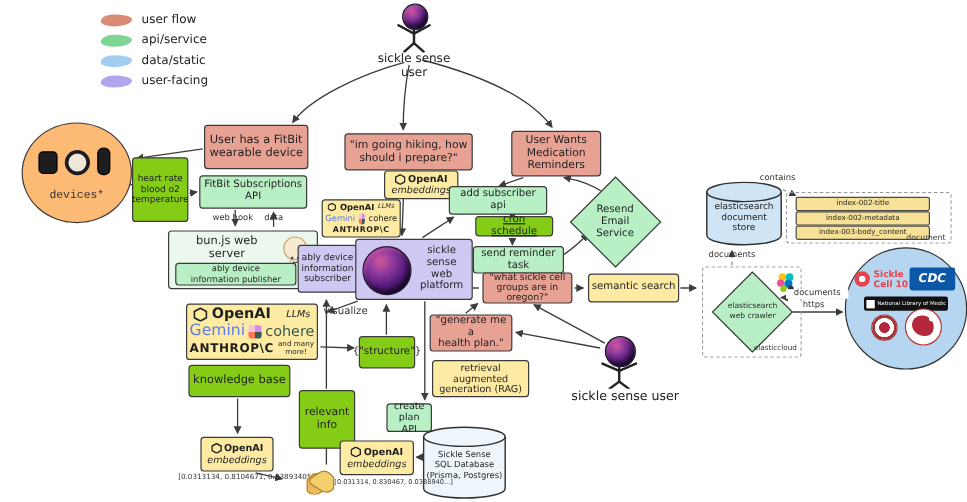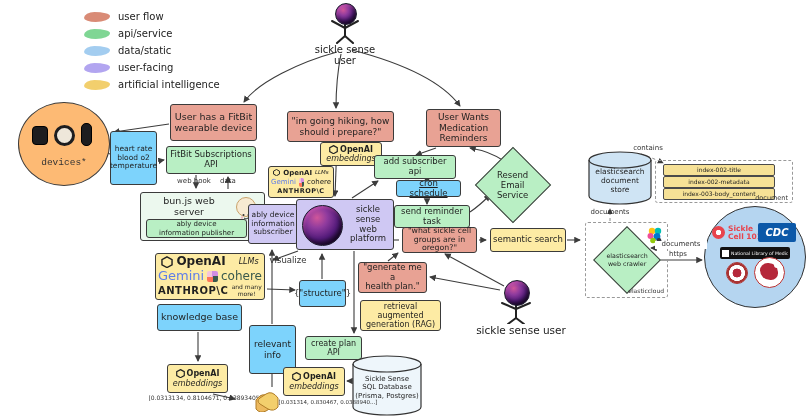--- a/index.html
+++ b/index.html
@@ -2,21 +2,21 @@
 <html><head>
 <meta charset="utf-8">
 <style>
   html,body{margin:0;padding:0;background:#fff;}
   #canvas{position:relative;width:806px;height:418px;background:#fff;overflow:hidden;
           font-family:"DejaVu Sans",sans-serif;color:#1f1f1f;}
   svg.edges{position:absolute;left:0;top:0;z-index:1;}
   .node{position:absolute;z-index:2;display:flex;align-items:center;justify-content:center;
         text-align:center;white-space:pre-line;border:1.2px solid #3b3b3b;border-radius:3px;
         font-size:9px;line-height:1.15;padding:1px 2px;box-sizing:border-box;}
-  .red{background:#e8a294}.green{background:#b9efc4}.blue{background:#7dd3fc}
+  .red{background:#e8a294}.green{background:#b9efc4}.blue{background:#84cc16}
   .purple{background:#cfc8f3}.yellow{background:#fdeba4}.lightgreen{background:#ecf8ee}
   .dashedbox{position:absolute;z-index:2;border:1.1px dashed #999;border-radius:3px;box-sizing:border-box;}
   .lbl{position:absolute;z-index:3;font-size:7px;color:#333;white-space:pre-line;text-align:center;line-height:1.1;}
   .lbl.bg{background:#fff;padding:0 2px;}
   .legend{position:absolute;left:84px;top:8px;z-index:2;}
   .legend-row{display:flex;align-items:center;height:17px;}
   .swatch{width:26px;height:10px;border-radius:40% 60% 55% 45%/60% 40% 60% 40%;margin-right:8px;}
   .legend-label{font-size:10px;color:#222;}
   .oval{position:absolute;z-index:2;border:1.3px solid #3b3b3b;border-radius:50%;background:#fdba74;font-family:Liberation Mono, monospace;}
   .cyl{position:absolute;z-index:2;}
@@ -111,24 +111,20 @@
         <span class="legend-label">api/service</span>
       </div>
     <div class="legend-row">
         <span class="swatch" style="background:#a3cdf0"></span>
         <span class="legend-label">data/static</span>
       </div>
     <div class="legend-row">
         <span class="swatch" style="background:#b2a5f0"></span>
         <span class="legend-label">user-facing</span>
       </div>
-    <div class="legend-row">
-        <span class="swatch" style="background:#f2cf6d"></span>
-        <span class="legend-label">artificial intelligence</span>
-      </div>
   </div>
 
   <div class="stick" style="left:318px;top:0px;width:54px;height:44px">
     <svg width="54" height="44">
         <line x1="27" y1="22" x2="27" y2="36"></line>
         <line x1="27" y1="28" x2="14" y2="21"></line>
         <line x1="27" y1="28" x2="40" y2="21"></line>
         <line x1="27" y1="36" x2="19" y2="43"></line>
         <line x1="27" y1="36" x2="35" y2="43"></line>
       </svg>
@@ -277,21 +273,21 @@
   <div class="lbl" style="left:266px;top:256px;width:44px;font-size:8.5px">visualize</div>
 
   <div class="node blue" style="left:157px;top:304px;width:85px;height:27px;font-size:9.5px">knowledge base</div>
   <div class="node blue" style="left:249px;top:325px;width:47px;height:49px;font-size:9px">relevant
 info</div>
   <div class="node blue" style="left:299px;top:280px;width:47px;height:27px;font-size:8.5px">{"structure"}</div>
   <div class="node red" style="left:358px;top:262px;width:69px;height:31px;font-size:8.5px">"generate me a
 health plan."</div>
   <div class="node yellow" style="left:360px;top:300px;width:81px;height:31px;font-size:8px">retrieval augmented
 generation (RAG)</div>
-  <div class="node green" style="left:305px;top:336px;width:57px;height:24px;font-size:8px">create plan API</div>
+  <div class="node green" style="left:322px;top:336px;width:38px;height:24px;font-size:8px">create plan API</div>
 
   <div class="node yellow emb" style="left:167px;top:364px;width:61px;height:29px;font-size:8px">
     <span class="brandline"><svg width="9" height="9" viewBox="0 0 10 10">
           <polygon points="5,0.7 9.2,3 9.2,7.3 5,9.6 0.8,7.3 0.8,3" fill="none" stroke="#222" stroke-width="1.3"></polygon>
         </svg><b>OpenAI</b></span>
     <i>embeddings</i>
   </div>
   <div class="lbl" style="left:144px;top:395px;width:132px;font-size:6px">[0.0313134, 0.8104671, 0.038934053...]</div>
 
   <svg style="position:absolute;left:252px;top:386px;z-index:3" width="30" height="26" viewBox="0 0 30 26">

